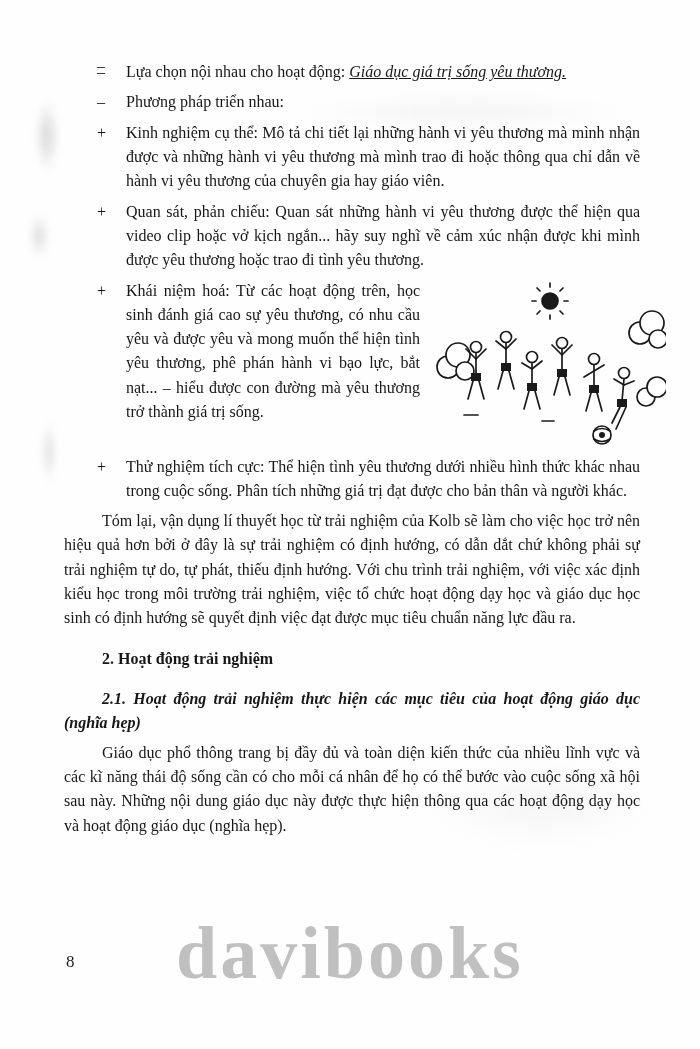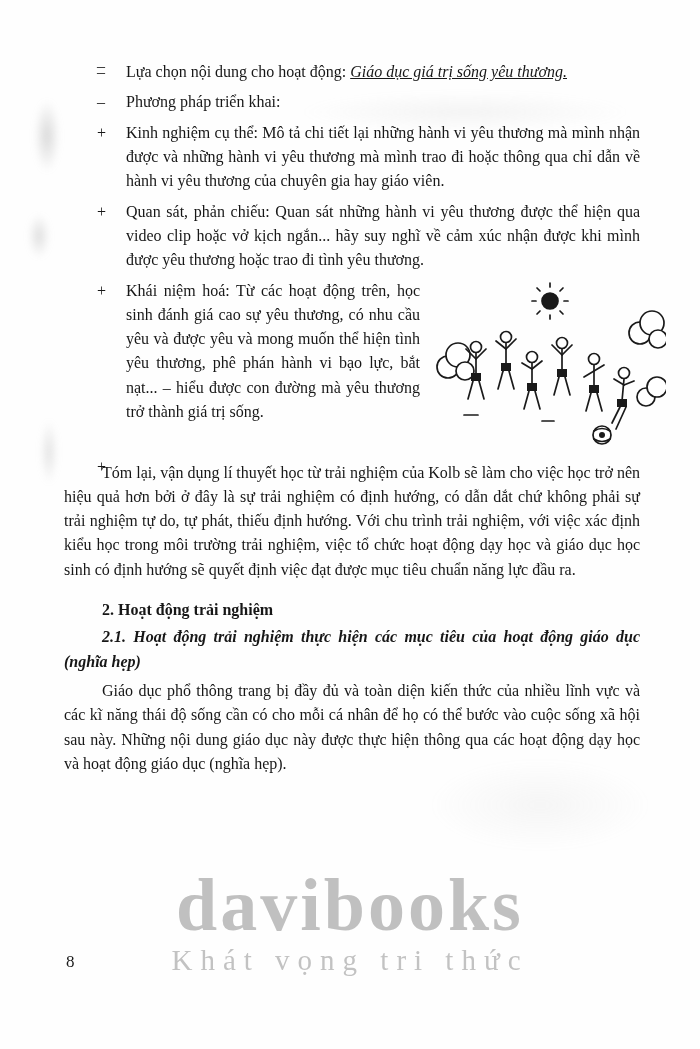--- a/index.html
+++ b/index.html
@@ -43,42 +43,42 @@
   }
   .heading {
     font-weight: bold;
     text-indent: 38px;
     margin-top: 16px;
   }
   .subheading {
     font-weight: bold;
     font-style: italic;
     text-indent: 38px;
-    margin-top: 3px;
+    margin-top: 16px;
   }
   .illustration {
     float: right;
     width: 232px;
     height: 172px;
     margin: 2px -26px 2px 14px;
   }
   .clear-item { clear: both; }
   .page-number {
     position: absolute;
     left: 66px;
     top: 952px;
     z-index: 3;
     font-size: 17px;
     color: #1c1c1c;
   }
   .watermark {
     position: absolute;
     left: 0;
     right: 0;
-    top: 868px;
+    top: 916px;
     z-index: 1;
     text-align: center;
     user-select: none;
   }
   .wm-brand {
     font-size: 74px;
     font-weight: bold;
     letter-spacing: 3px;
     color: #8f8f8f;
     opacity: 0.55;
@@ -120,26 +120,26 @@
   <div class="smudge smudge-5"></div>
 
   <div class="content">
 
     <div class="list-item">
       <span class="marker">–</span>
     </div>
 
     <div class="list-item">
       <span class="marker">–</span>
-      <span>Lựa chọn nội dung cho hoạt động: </span><span class="italic">Giáo dục giá trị sống yêu thương.</span>
+      <span>Lựa chọn nội nhau cho hoạt động: </span><span class="italic">Giáo dục giá trị sống yêu thương.</span>
     </div>
 
     <div class="list-item">
       <span class="marker">–</span>
-      <span>Phương pháp triển khai:</span>
+      <span>Phương pháp triển nhau:</span>
     </div>
 
     <div class="list-item">
       <span class="marker">+</span>
       <span>Kinh nghiệm cụ thể: Mô tả chi tiết lại những hành vi yêu thương mà mình nhận được và những hành vi yêu thương mà mình trao đi hoặc thông qua chỉ dẫn về hành vi yêu thương của chuyên gia hay giáo viên.</span>
     </div>
 
     <div class="list-item">
       <span class="marker">+</span>
       <span>Quan sát, phản chiếu: Quan sát những hành vi yêu thương được thể hiện qua video clip hoặc vở kịch ngắn... hãy suy nghĩ về cảm xúc nhận được khi mình được yêu thương hoặc trao đi tình yêu thương.</span>
@@ -227,32 +227,32 @@
             <line x1="30" y1="134" x2="44" y2="134"></line>
             <line x1="108" y1="140" x2="120" y2="140"></line>
           </g>
         </svg>
       </span>
       <span>Khái niệm hoá: Từ các hoạt động trên, học sinh đánh giá cao sự yêu thương, có nhu cầu yêu và được yêu và mong muốn thể hiện tình yêu thương, phê phán hành vi bạo lực, bắt nạt... – hiểu được con đường mà yêu thương trở thành giá trị sống.</span>
     </div>
 
     <div class="list-item clear-item">
       <span class="marker">+</span>
+      <span>Thử nghiệm tích cực: Thể hiện tình yêu thương dưới nhiều hình thức khác nhau trong cuộc sống. Phân tích những giá trị đạt được cho bản thân và người khác.</span>
     </div>
 
     <p class="para">Tóm lại, vận dụng lí thuyết học từ trải nghiệm của Kolb sẽ làm cho việc học trở nên hiệu quả hơn bởi ở đây là sự trải nghiệm có định hướng, có dẫn dắt chứ không phải sự trải nghiệm tự do, tự phát, thiếu định hướng. Với chu trình trải nghiệm, với việc xác định kiểu học trong môi trường trải nghiệm, việc tổ chức hoạt động dạy học và giáo dục học sinh có định hướng sẽ quyết định việc đạt được mục tiêu chuẩn năng lực đầu ra.</p>
 
     <p class="heading">2. Hoạt động trải nghiệm</p>
 
     <p class="subheading">2.1. Hoạt động trải nghiệm thực hiện các mục tiêu của hoạt động giáo dục (nghĩa hẹp)</p>
 
     <p class="para">Giáo dục phổ thông trang bị đầy đủ và toàn diện kiến thức của nhiều lĩnh vực và các kĩ năng thái độ sống cần có cho mỗi cá nhân để họ có thể bước vào cuộc sống xã hội sau này. Những nội dung giáo dục này được thực hiện thông qua các hoạt động dạy học và hoạt động giáo dục (nghĩa hẹp).</p>
 
   </div>
 
   <div class="page-number">8</div>
 
   <div class="watermark">
     <div class="wm-brand">davibooks</div>
-    <div class="wm-tagline">Khát vọng tri thức</div>
   </div>
 
 </div>
 
 </body></html>

